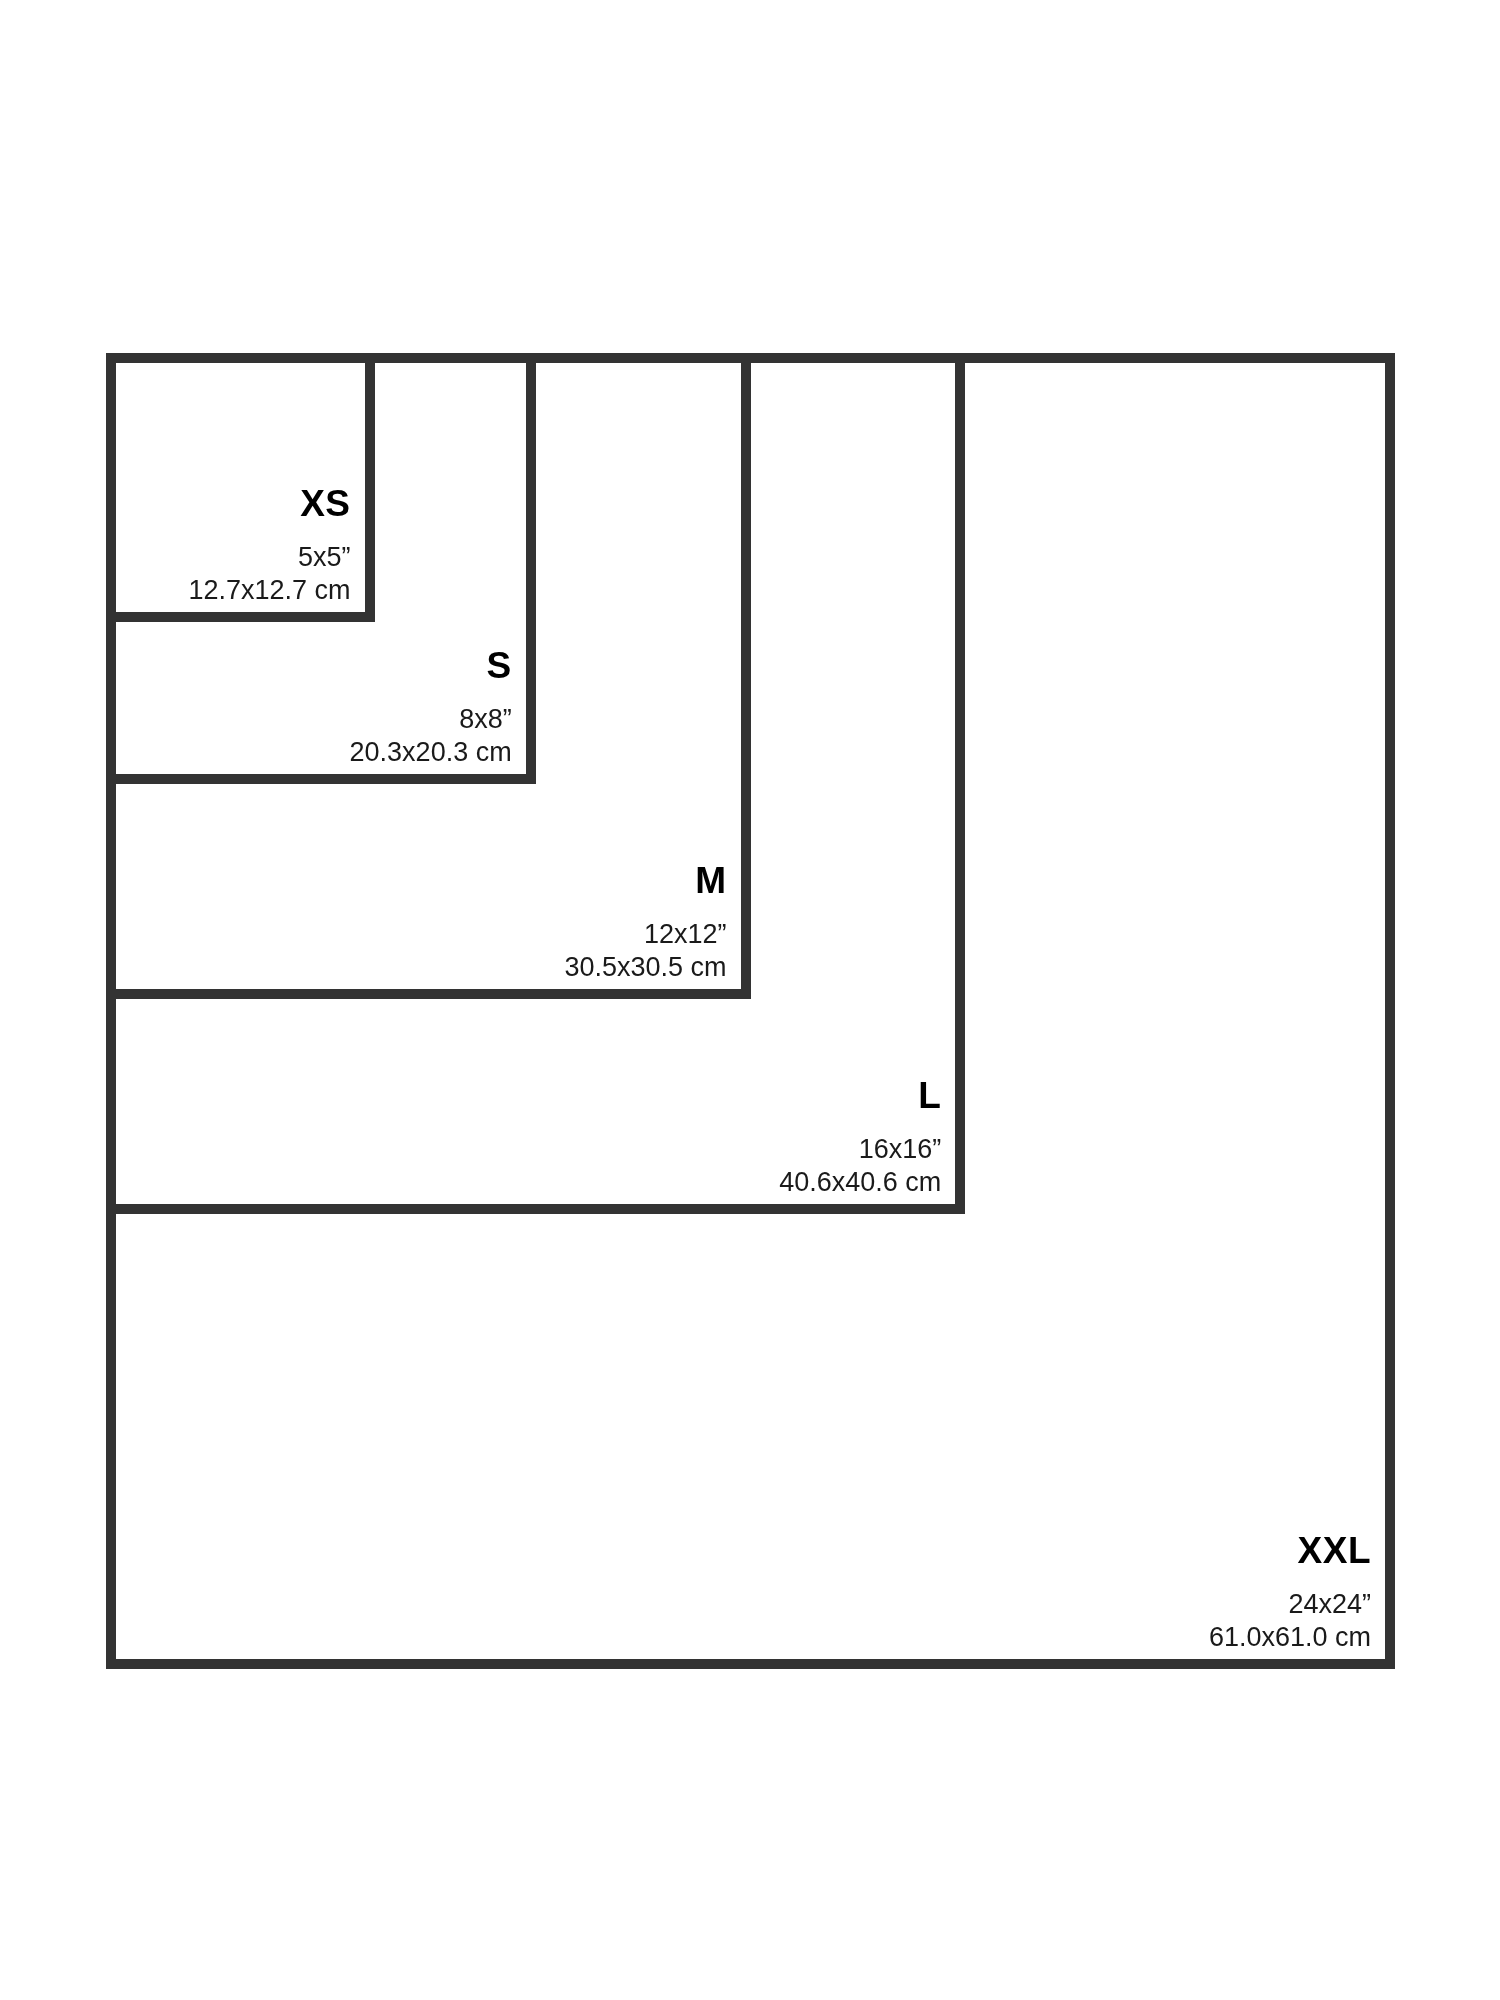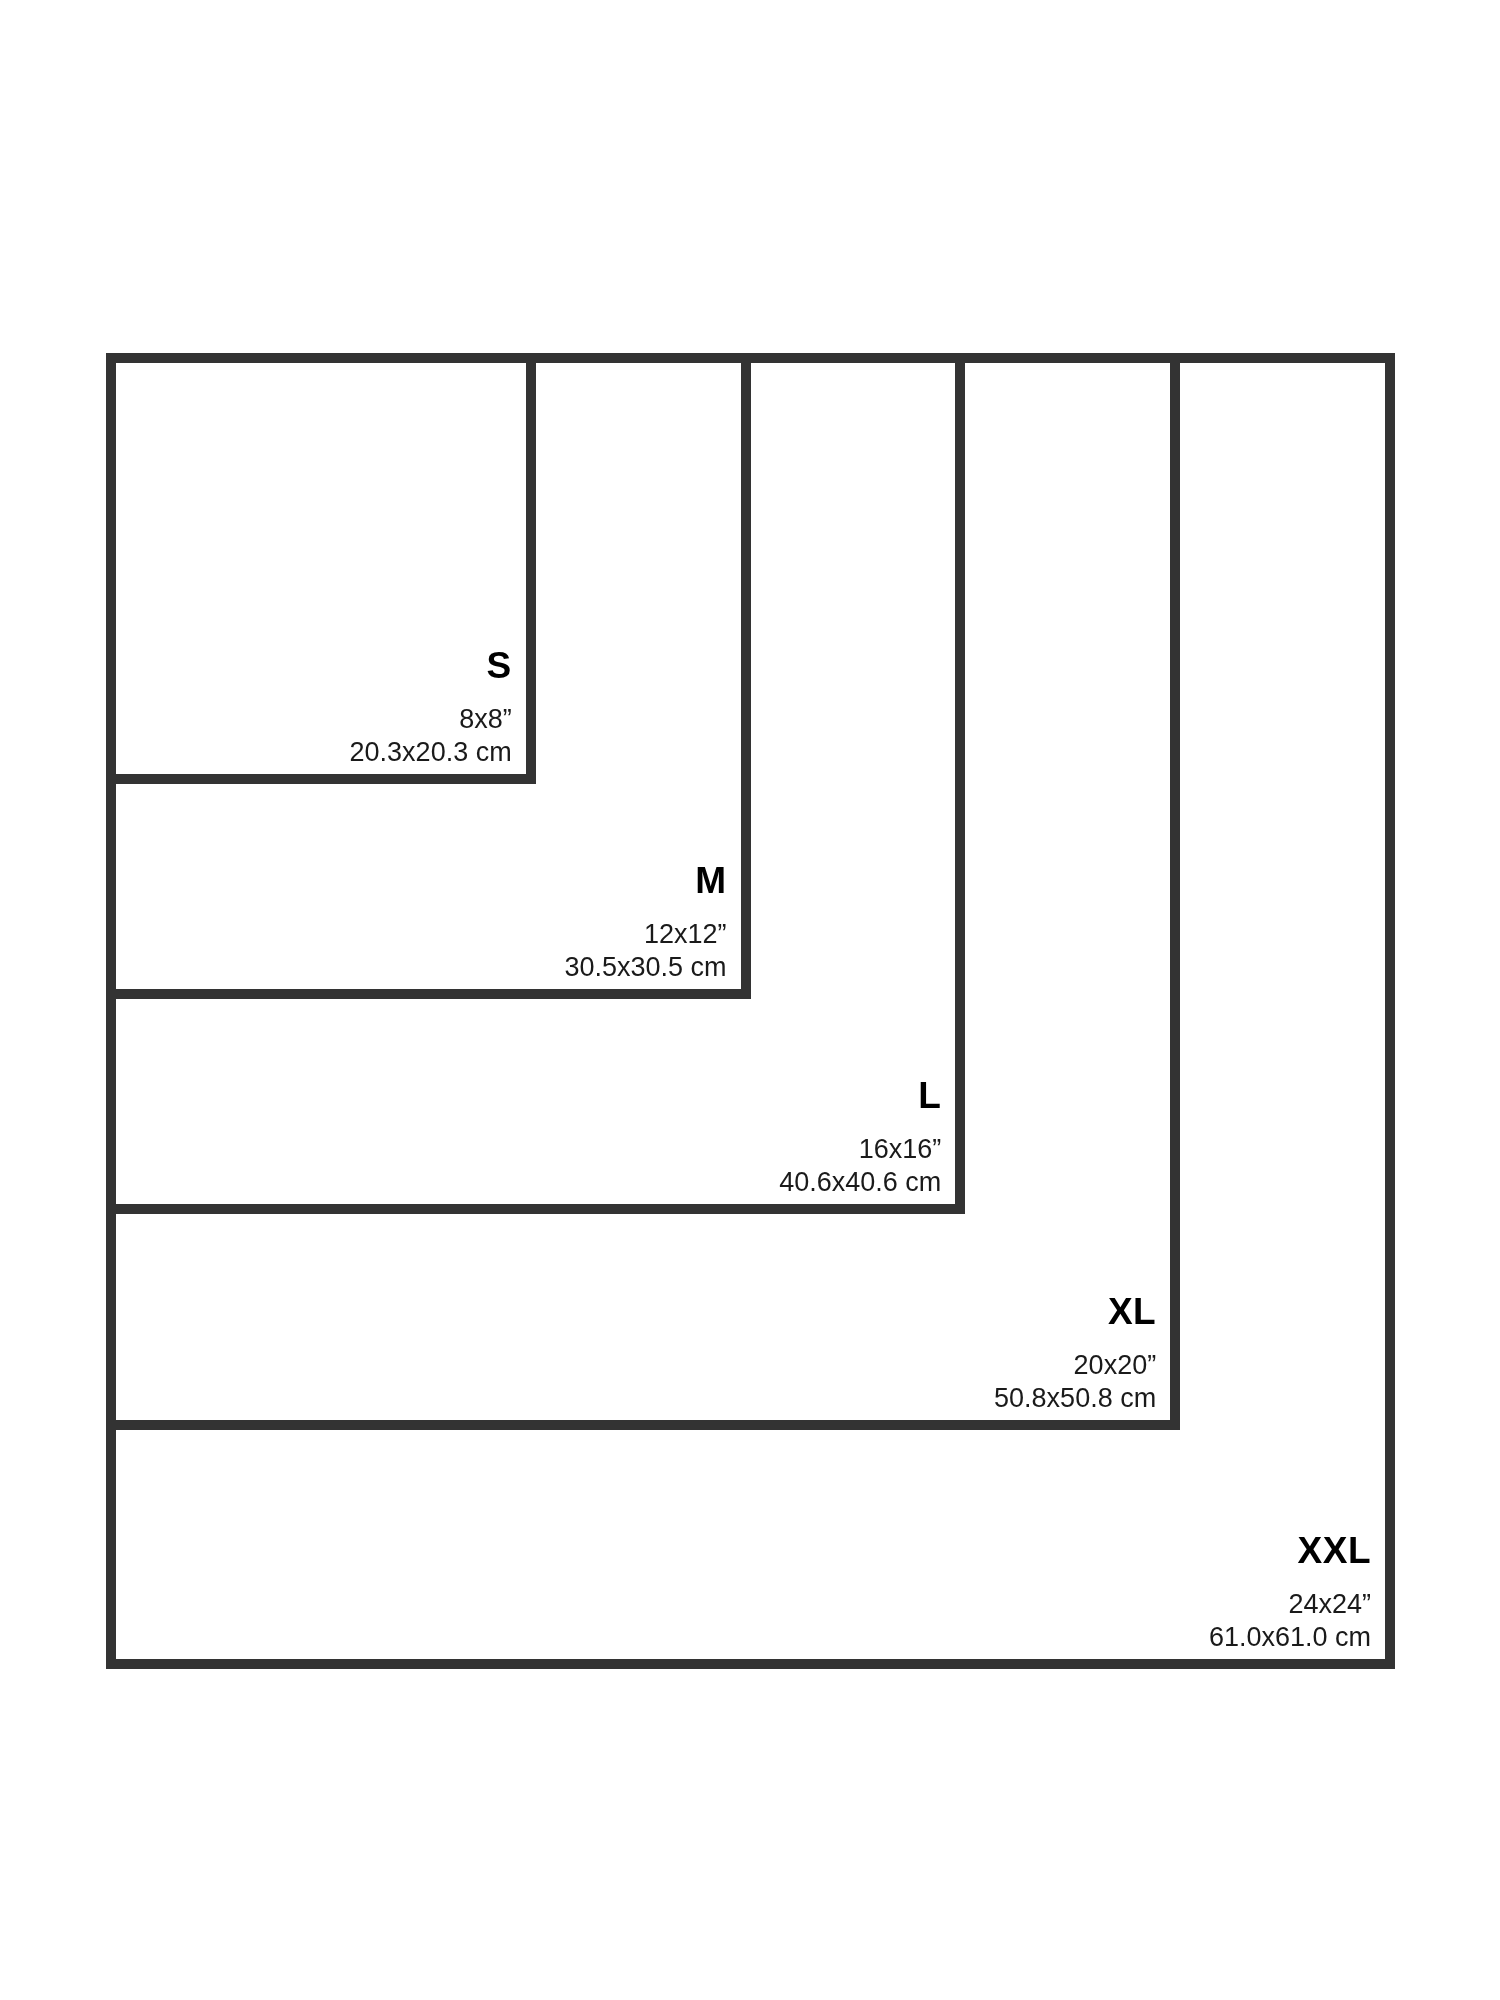--- a/index.html
+++ b/index.html
@@ -83,27 +83,20 @@
   <div id="size-stack">
 
     <div class="size-box" style="width: 1289px; height: 1316px; z-index: 10;">
       <div class="size-label">
         <span class="size-name">XXL</span>
         <span class="size-dim">24x24”</span>
         <span class="size-dim-metric">61.0x61.0 cm</span>
       </div>
     </div>
 
-    <div class="size-box" style="width: 1074.17px; height: 1076.67px; z-index: 14;">
-      <div class="size-label">
-        <span class="size-name">XL</span>
-        <span class="size-dim">20x20”</span>
-        <span class="size-dim-metric">50.8x50.8 cm</span>
-      </div>
-    </div>
 
     <div class="size-box" style="width: 859.333px; height: 861.333px; z-index: 18;">
       <div class="size-label">
         <span class="size-name">L</span>
         <span class="size-dim">16x16”</span>
         <span class="size-dim-metric">40.6x40.6 cm</span>
       </div>
     </div>
 
     <div class="size-box" style="width: 644.5px; height: 646px; z-index: 22;">
@@ -115,15 +108,22 @@
     </div>
 
     <div class="size-box" style="width: 429.667px; height: 430.667px; z-index: 26;">
       <div class="size-label">
         <span class="size-name">S</span>
         <span class="size-dim">8x8”</span>
         <span class="size-dim-metric">20.3x20.3 cm</span>
       </div>
     </div>
 
+    <div class="size-box" style="width: 268.542px; height: 269.167px; z-index: 29;">
+      <div class="size-label">
+        <span class="size-name">XS</span>
+        <span class="size-dim">5x5”</span>
+        <span class="size-dim-metric">12.7x12.7 cm</span>
+      </div>
+    </div>
 
   </div>
 </div>
 
 </body></html>

